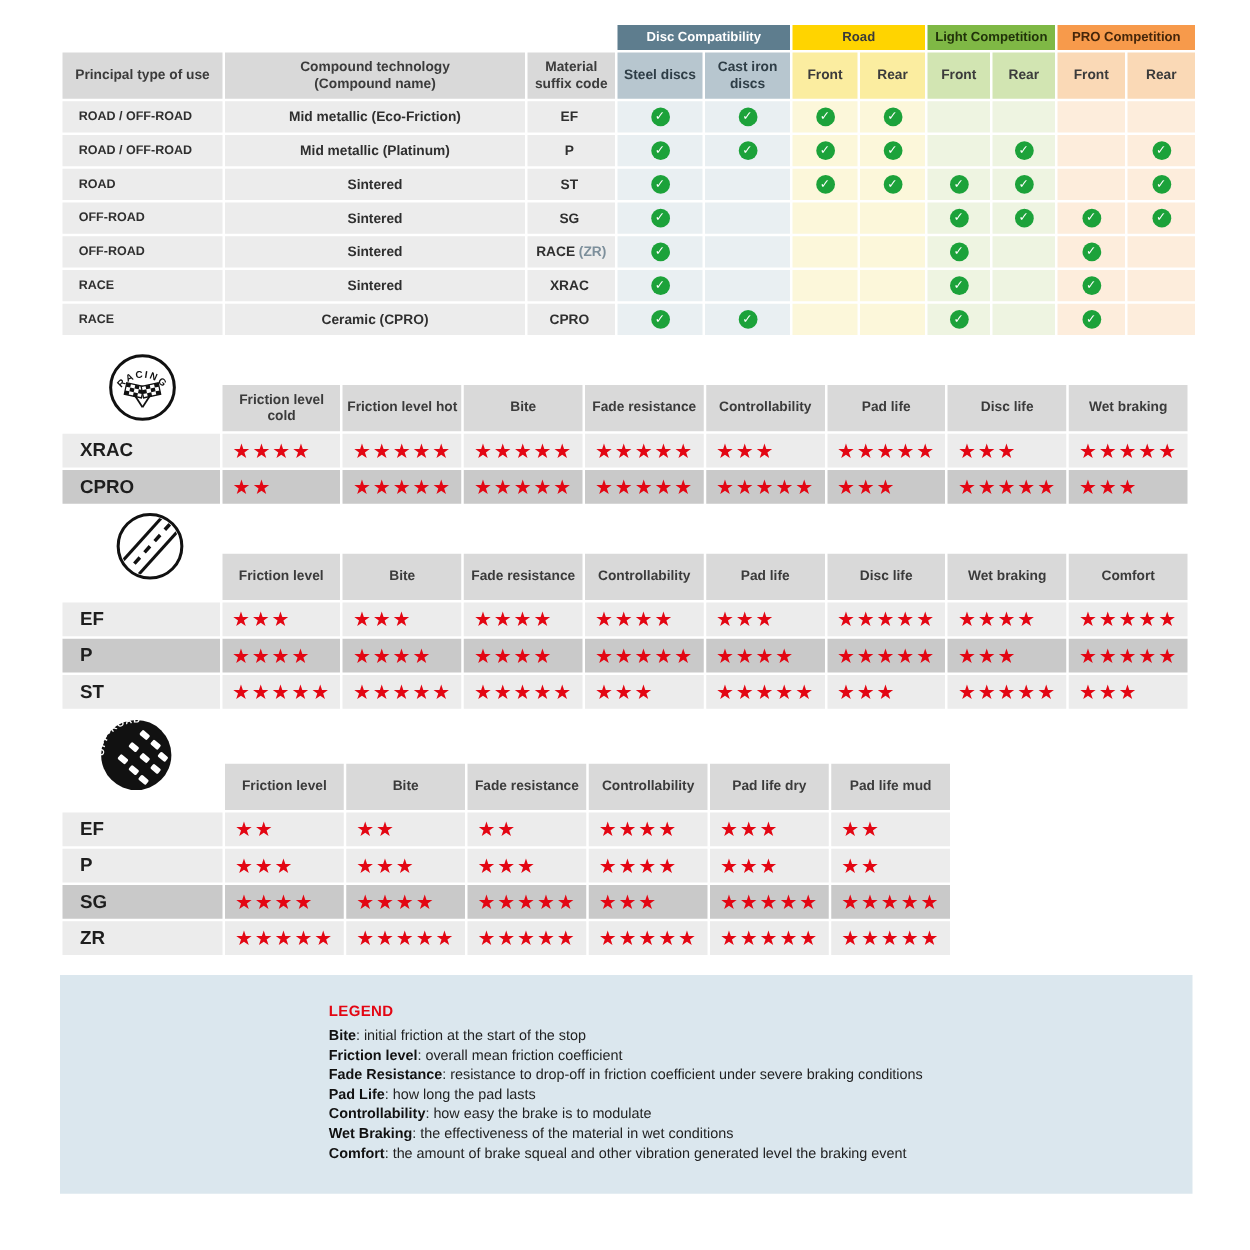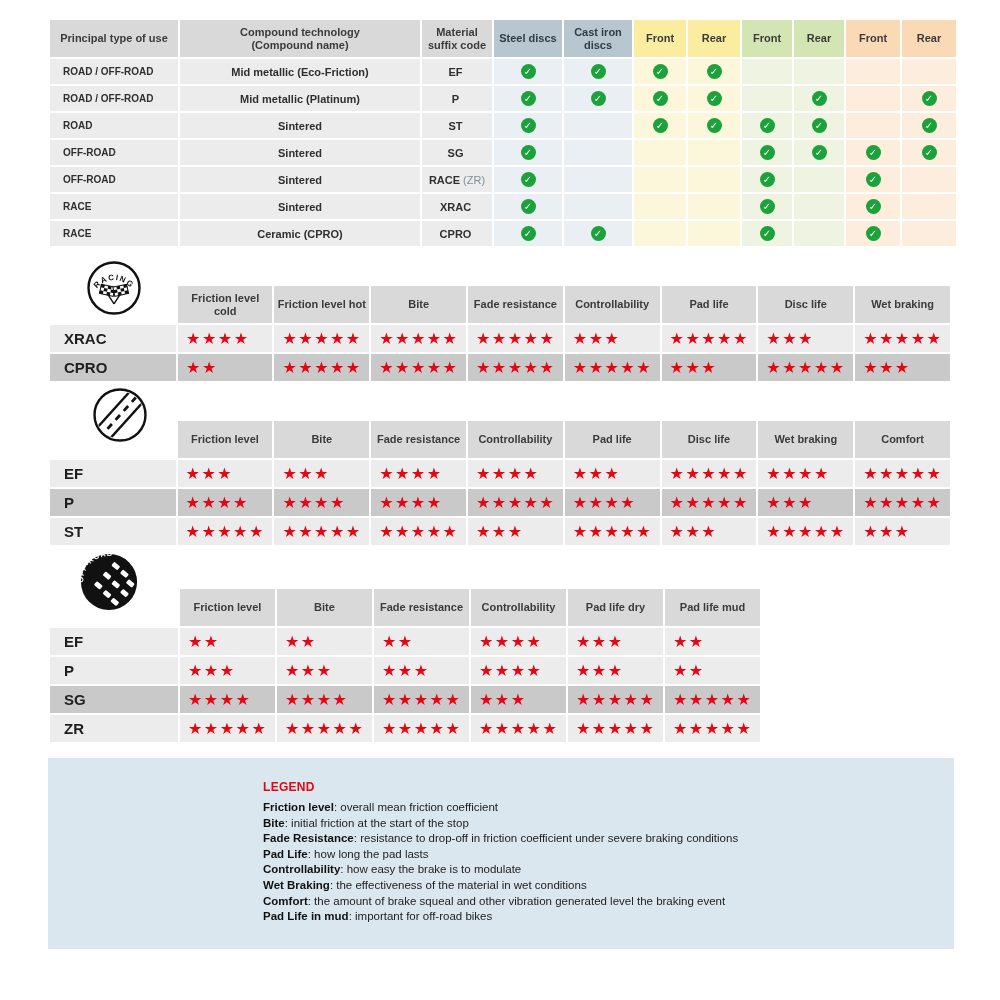--- a/index.html
+++ b/index.html
@@ -22,21 +22,21 @@
   .hd th{height:37px;background:#d9d9d9;font-size:11px;line-height:1.18;font-weight:bold;color:#3b3b3b;padding:0 2px}
   .hd th.h-steel,.hd th.h-cast{background:#b7c6cf;color:#2e3d46}
   .hd th.h-roadF,.hd th.h-roadR{background:#fbeda0}
   .hd th.h-lcF,.hd th.h-lcR{background:#d2e5b2}
   .hd th.h-proF,.hd th.h-proR{background:#fad9b6}
   .hd th span{display:block}
   .compat tbody td{height:25px;font-size:11px;background:#ececec;color:#2f2f2f}
   .compat td.u{font-size:10px;font-weight:bold;text-align:left;padding-left:13px}
   .compat td.c{font-weight:bold}
   .compat td.s{font-weight:bold}
-  .compat td.s .note{color:#7d8f9b;margin-left:3px;font-weight:normal}
+  .compat td.s .note{color:#7d8f9b;margin-left:3px;font-weight:bold}
   .compat td.kb{background:#e9eff2}
   .compat td.ky{background:#fcf7da}
   .compat td.kg{background:#eef4e1}
   .compat td.ko{background:#fdeddc}
   .ck{display:inline-flex;width:15px;height:15px;border-radius:50%;background:#1ca23a;color:#fff;
       font-size:10px;font-weight:bold;align-items:center;justify-content:center;visibility:hidden}
   .ck::after{content:"✓"}
   td.on .ck{visibility:visible}
 
   
@@ -75,20 +75,27 @@
       <col style="width:68px">
         <col style="width:68px">
       <col style="width:52px">
         <col style="width:52px">
       <col style="width:50px">
         <col style="width:50px">
       <col style="width:54px">
         <col style="width:54px">
     </colgroup>
     <thead>
+      <tr class="gh">
+        <td class="nog" colspan="3"></td>
+        <td class="g-disc" colspan="2">Disc Compatibility</td>
+        <td class="g-road" colspan="2">Road</td>
+        <td class="g-lc" colspan="2">Light Competition</td>
+        <td class="g-pro" colspan="2">PRO Competition</td>
+      </tr>
       <tr class="hd">
         <th>Principal type of use</th>
         <th>
             <span>Compound technology</span>
             <span>(Compound name)</span>
           </th>
         <th>Material suffix code</th>
         <th class="h-steel">Steel discs</th>
         <th class="h-cast">Cast iron discs</th>
         <th class="h-roadF">Front</th>
@@ -431,23 +438,22 @@
           <td class="stars">★★★★★</td>
           <td class="stars">★★★★★</td>
           <td class="stars">★★★★★</td>
         </tr>
       </tbody>
     </table>
   </div>
 
   <div class="legend">
     <div class="legend-title">LEGEND</div>
+    <div class="legend-item"><b>Bite</b><span>: initial friction at the start of the stop</span></div>
     <div class="legend-item"><b>Friction level</b><span>: overall mean friction coefficient</span></div>
-    <div class="legend-item"><b>Bite</b><span>: initial friction at the start of the stop</span></div>
     <div class="legend-item"><b>Fade Resistance</b><span>: resistance to drop-off in friction coefficient under severe braking conditions</span></div>
     <div class="legend-item"><b>Pad Life</b><span>: how long the pad lasts</span></div>
     <div class="legend-item"><b>Controllability</b><span>: how easy the brake is to modulate</span></div>
     <div class="legend-item"><b>Wet Braking</b><span>: the effectiveness of the material in wet conditions</span></div>
     <div class="legend-item"><b>Comfort</b><span>: the amount of brake squeal and other vibration generated level the braking event</span></div>
-    <div class="legend-item"><b>Pad Life in mud</b><span>: important for off-road bikes</span></div>
   </div>
 
 </div>
 
 </body></html>

